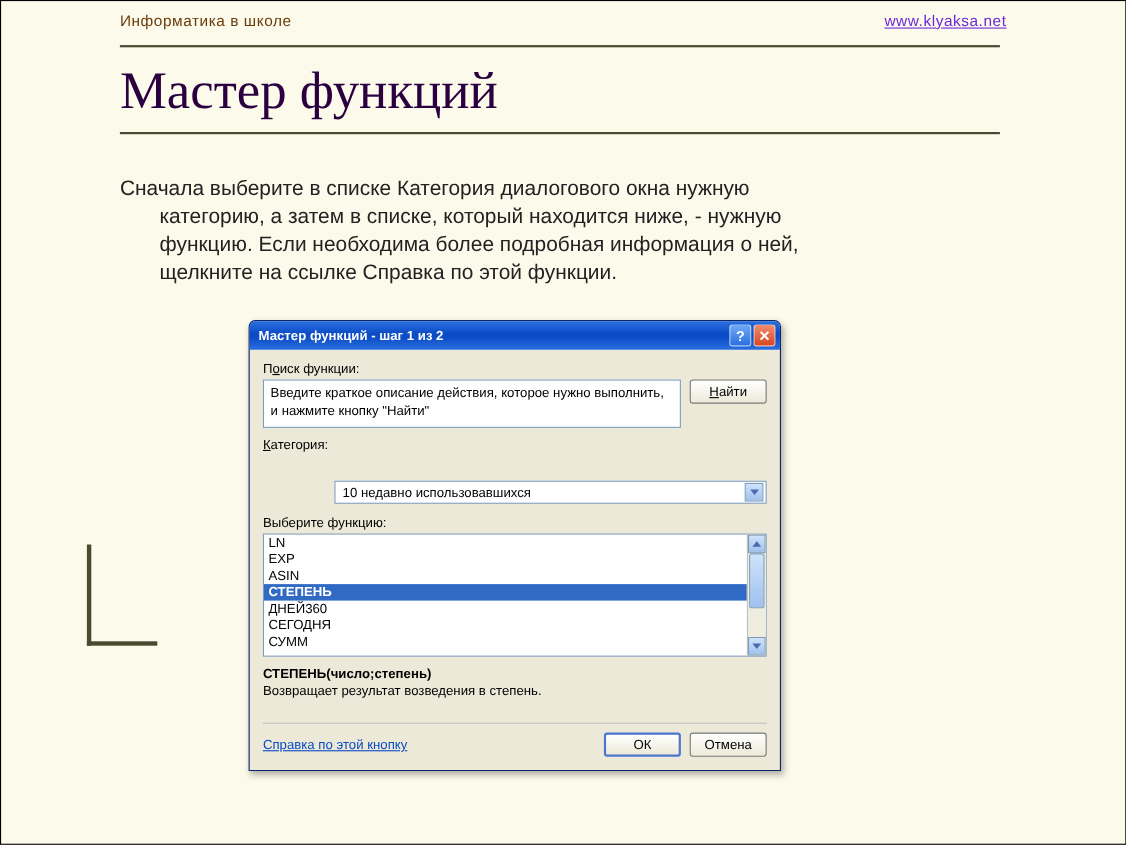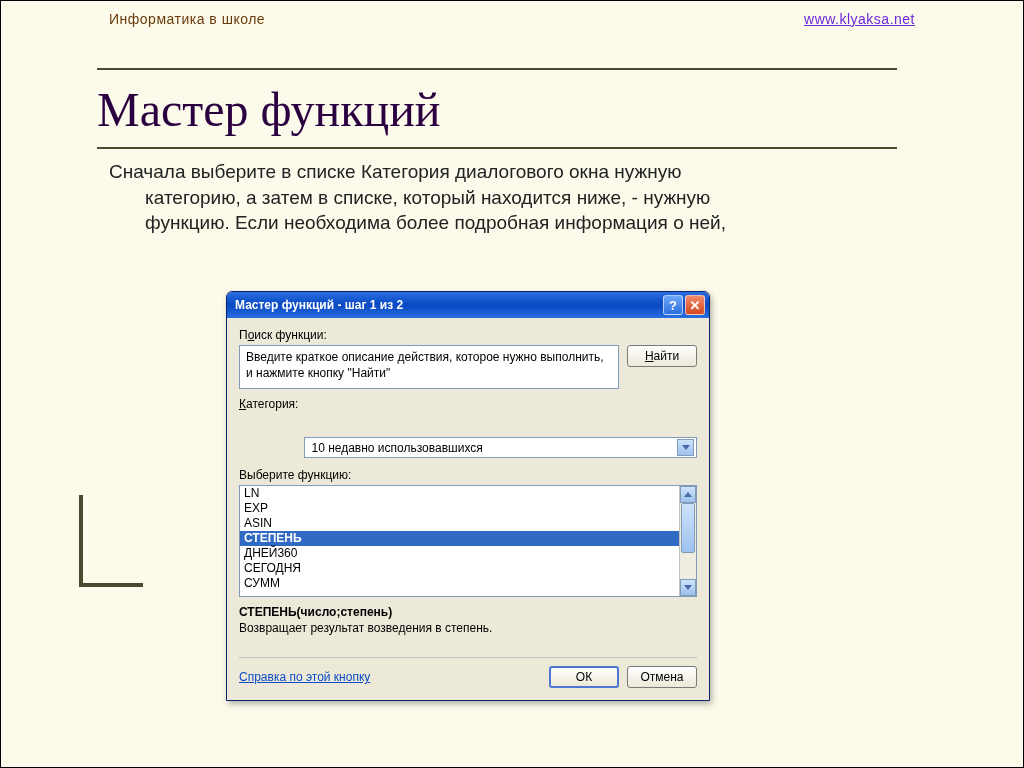--- a/index.html
+++ b/index.html
@@ -33,26 +33,25 @@
     color: #6b3a0b;
     letter-spacing: 0.5px;
   }
   .header-row .link {
     color: #6d28d9;
     text-decoration: underline;
   }
   .title-block {
     position: absolute;
     top: 40px;
-    left: 96px;
+    left: 108px;
     width: 800px;
     padding: 12px 0 10px 0;
     border-top: 2px solid #4a4a30;
     border-bottom: 2px solid #4a4a30;
-    margin-top: 27px;
   }
   .title-block h1 {
     margin: 0;
     font-family: "Times New Roman", serif;
     font-weight: normal;
     font-size: 48px;
     color: #2b0040;
   }
   .body-text {
     position: absolute;
@@ -253,20 +252,21 @@
   </div>
 
   <div class="title-block">
     <h1>Мастер функций</h1>
   </div>
 
   <div class="body-text">
     <span>Сначала выберите в списке Категория диалогового окна нужную</span>
     <span class="indent">категорию, а затем в списке, который находится ниже, - нужную</span>
     <span class="indent">функцию. Если необходима более подробная информация о ней,</span>
+    <span class="indent">щелкните на ссылке Справка по этой функции.</span>
   </div>
 
   <div class="bracket-v"></div>
   <div class="bracket-h"></div>
 
   <div class="dialog">
     <div class="titlebar">
       <span>Мастер функций - шаг 1 из 2</span>
       <span class="t-spacer"></span>
       <div class="winbtn help">?</div>

